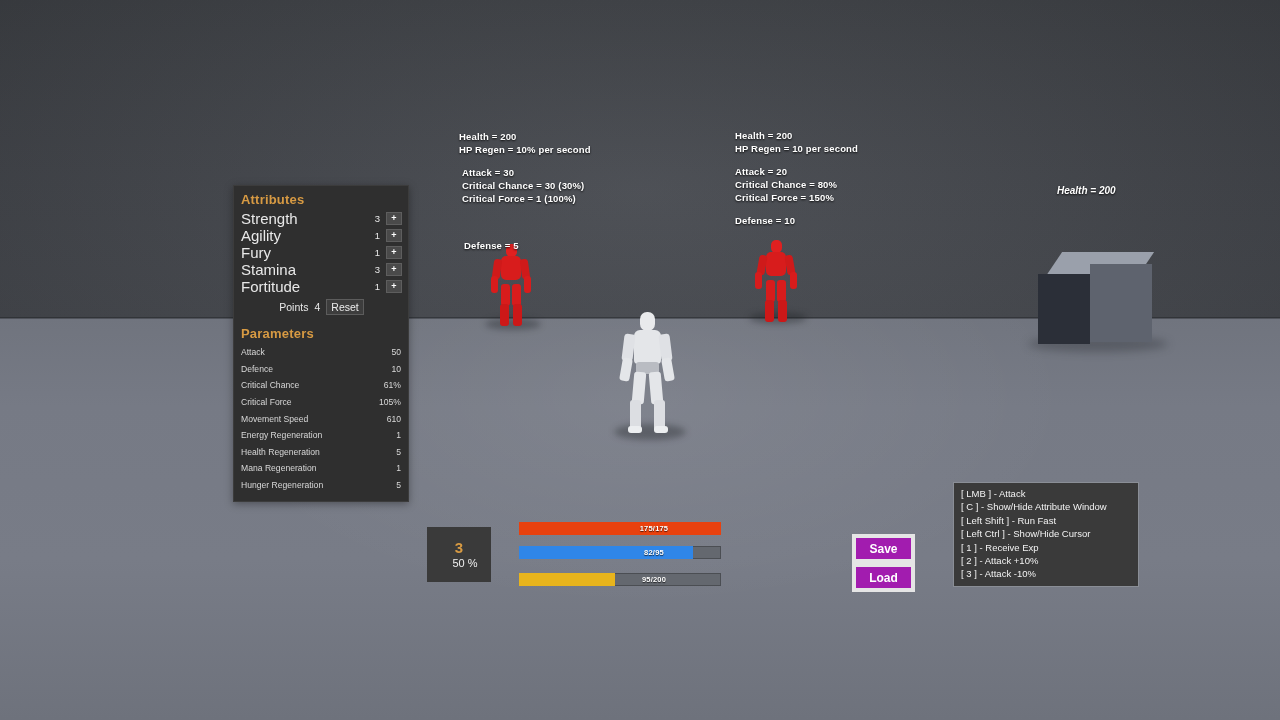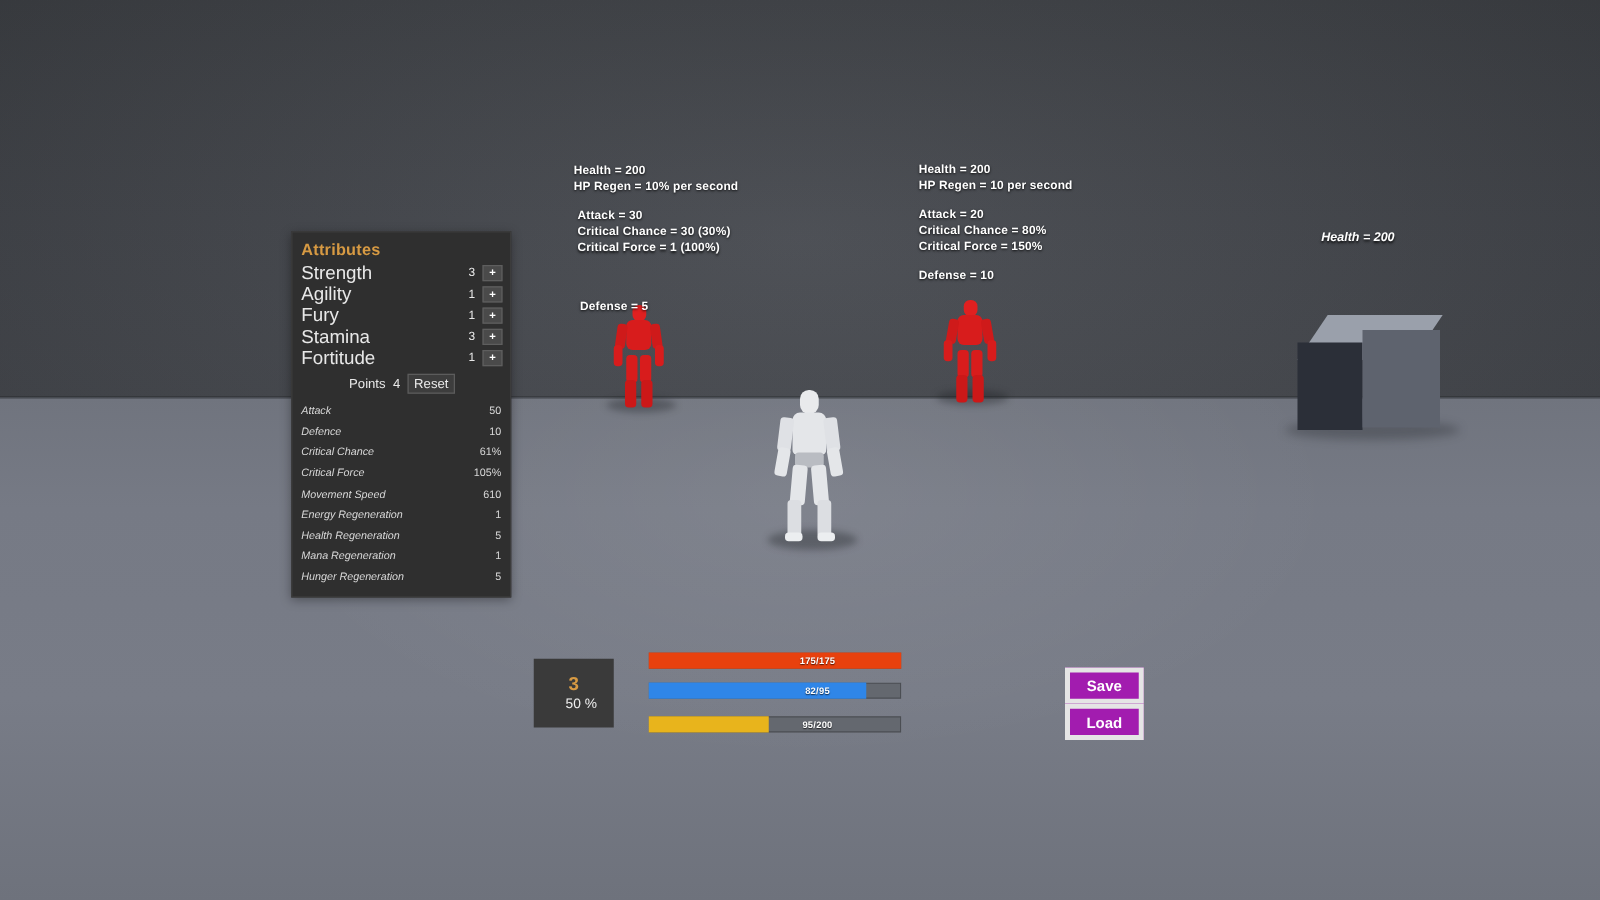--- a/index.html
+++ b/index.html
@@ -47,21 +47,21 @@
   .attr-name{flex:1;color:#e8e8e8;font-size:15px;}
   .attr-val{color:#e8e8e8;font-size:9.5px;width:22px;text-align:right;margin-right:6px;}
   .plus-btn{width:14px;height:11px;background:#4a4a4a;border:1px solid #5e5e5e;color:#fff;
       font-size:9px;line-height:10px;text-align:center;cursor:pointer;font-weight:bold;}
   .points-row{display:flex;align-items:center;justify-content:center;padding:4px 6px 5px 7px;gap:6px;}
   .points-label{color:#e8e8e8;font-size:10.5px;}
   .points-val{color:#e8e8e8;font-size:10.5px;}
   .reset-btn{background:#3d3d3d;border:1px solid #5c5c5c;color:#ececec;font-size:10.5px;
       padding:0 4px;line-height:14px;cursor:pointer;}
   .param-row{display:flex;align-items:center;padding:1px 7px 1px 7px;height:14.6px;}
-  .param-name{flex:1;color:#d8d8d8;font-size:8.6px;font-style:italic;}
+  .param-name{flex:1;color:#d8d8d8;font-size:8.6px;}
   .param-val{color:#d8d8d8;font-size:8.6px;}
   .pad-bottom{height:8px;}
 
   
   #level-box{position:absolute;left:427px;top:527px;width:64px;height:55px;
       background:#3a3a3a;display:flex;flex-direction:column;align-items:center;justify-content:center;}
   #level-num{color:#d79a43;font-size:15px;font-weight:bold;line-height:17px;}
   #level-pct{color:#efefef;font-size:11px;line-height:15px;margin-left:12px;}
 
   .bar{position:absolute;height:13px;background:#64686f;box-shadow:inset 0 0 0 1px rgba(0,0,0,.25);}
@@ -202,20 +202,21 @@
       <span class="attr-val">1</span>
       <span class="plus-btn">+</span>
     </div>
 
     <div class="points-row">
       <span class="points-label">Points</span>
       <span class="points-val">4</span>
       <span class="reset-btn">Reset</span>
     </div>
 
+    <div class="panel-title">Parameters</div>
 
     <div class="param-row">
       <span class="param-name">Attack</span>
       <span class="param-val">50</span>
     </div>
     <div class="param-row">
       <span class="param-name">Defence</span>
       <span class="param-val">10</span>
     </div>
     <div class="param-row">
@@ -263,14 +264,23 @@
     <div class="txt">82/95</div>
   </div>
   <div class="bar" style="left:519px;top:573px;width:202px;">
     <div class="fill" id="fill-hunger" style="width: 47.5%; background: rgb(232, 180, 28);"></div>
     <div class="txt">95/200</div>
   </div>
 
   <div class="hud-btn" style="left:852px;top:534px;">Save</div>
   <div class="hud-btn" style="left:852px;top:563px;">Load</div>
 
+  <div id="keys-panel">
+    <div class="key-line">[ LMB ] - Attack</div>
+    <div class="key-line">[ C ] - Show/Hide Attribute Window</div>
+    <div class="key-line">[ Left Shift ] - Run Fast</div>
+    <div class="key-line">[ Left Ctrl ] - Show/Hide Cursor</div>
+    <div class="key-line">[ 1 ] - Receive Exp</div>
+    <div class="key-line">[ 2 ] - Attack +10%</div>
+    <div class="key-line">[ 3 ] - Attack -10%</div>
+  </div>
 
 </div>
 
 </body></html>

